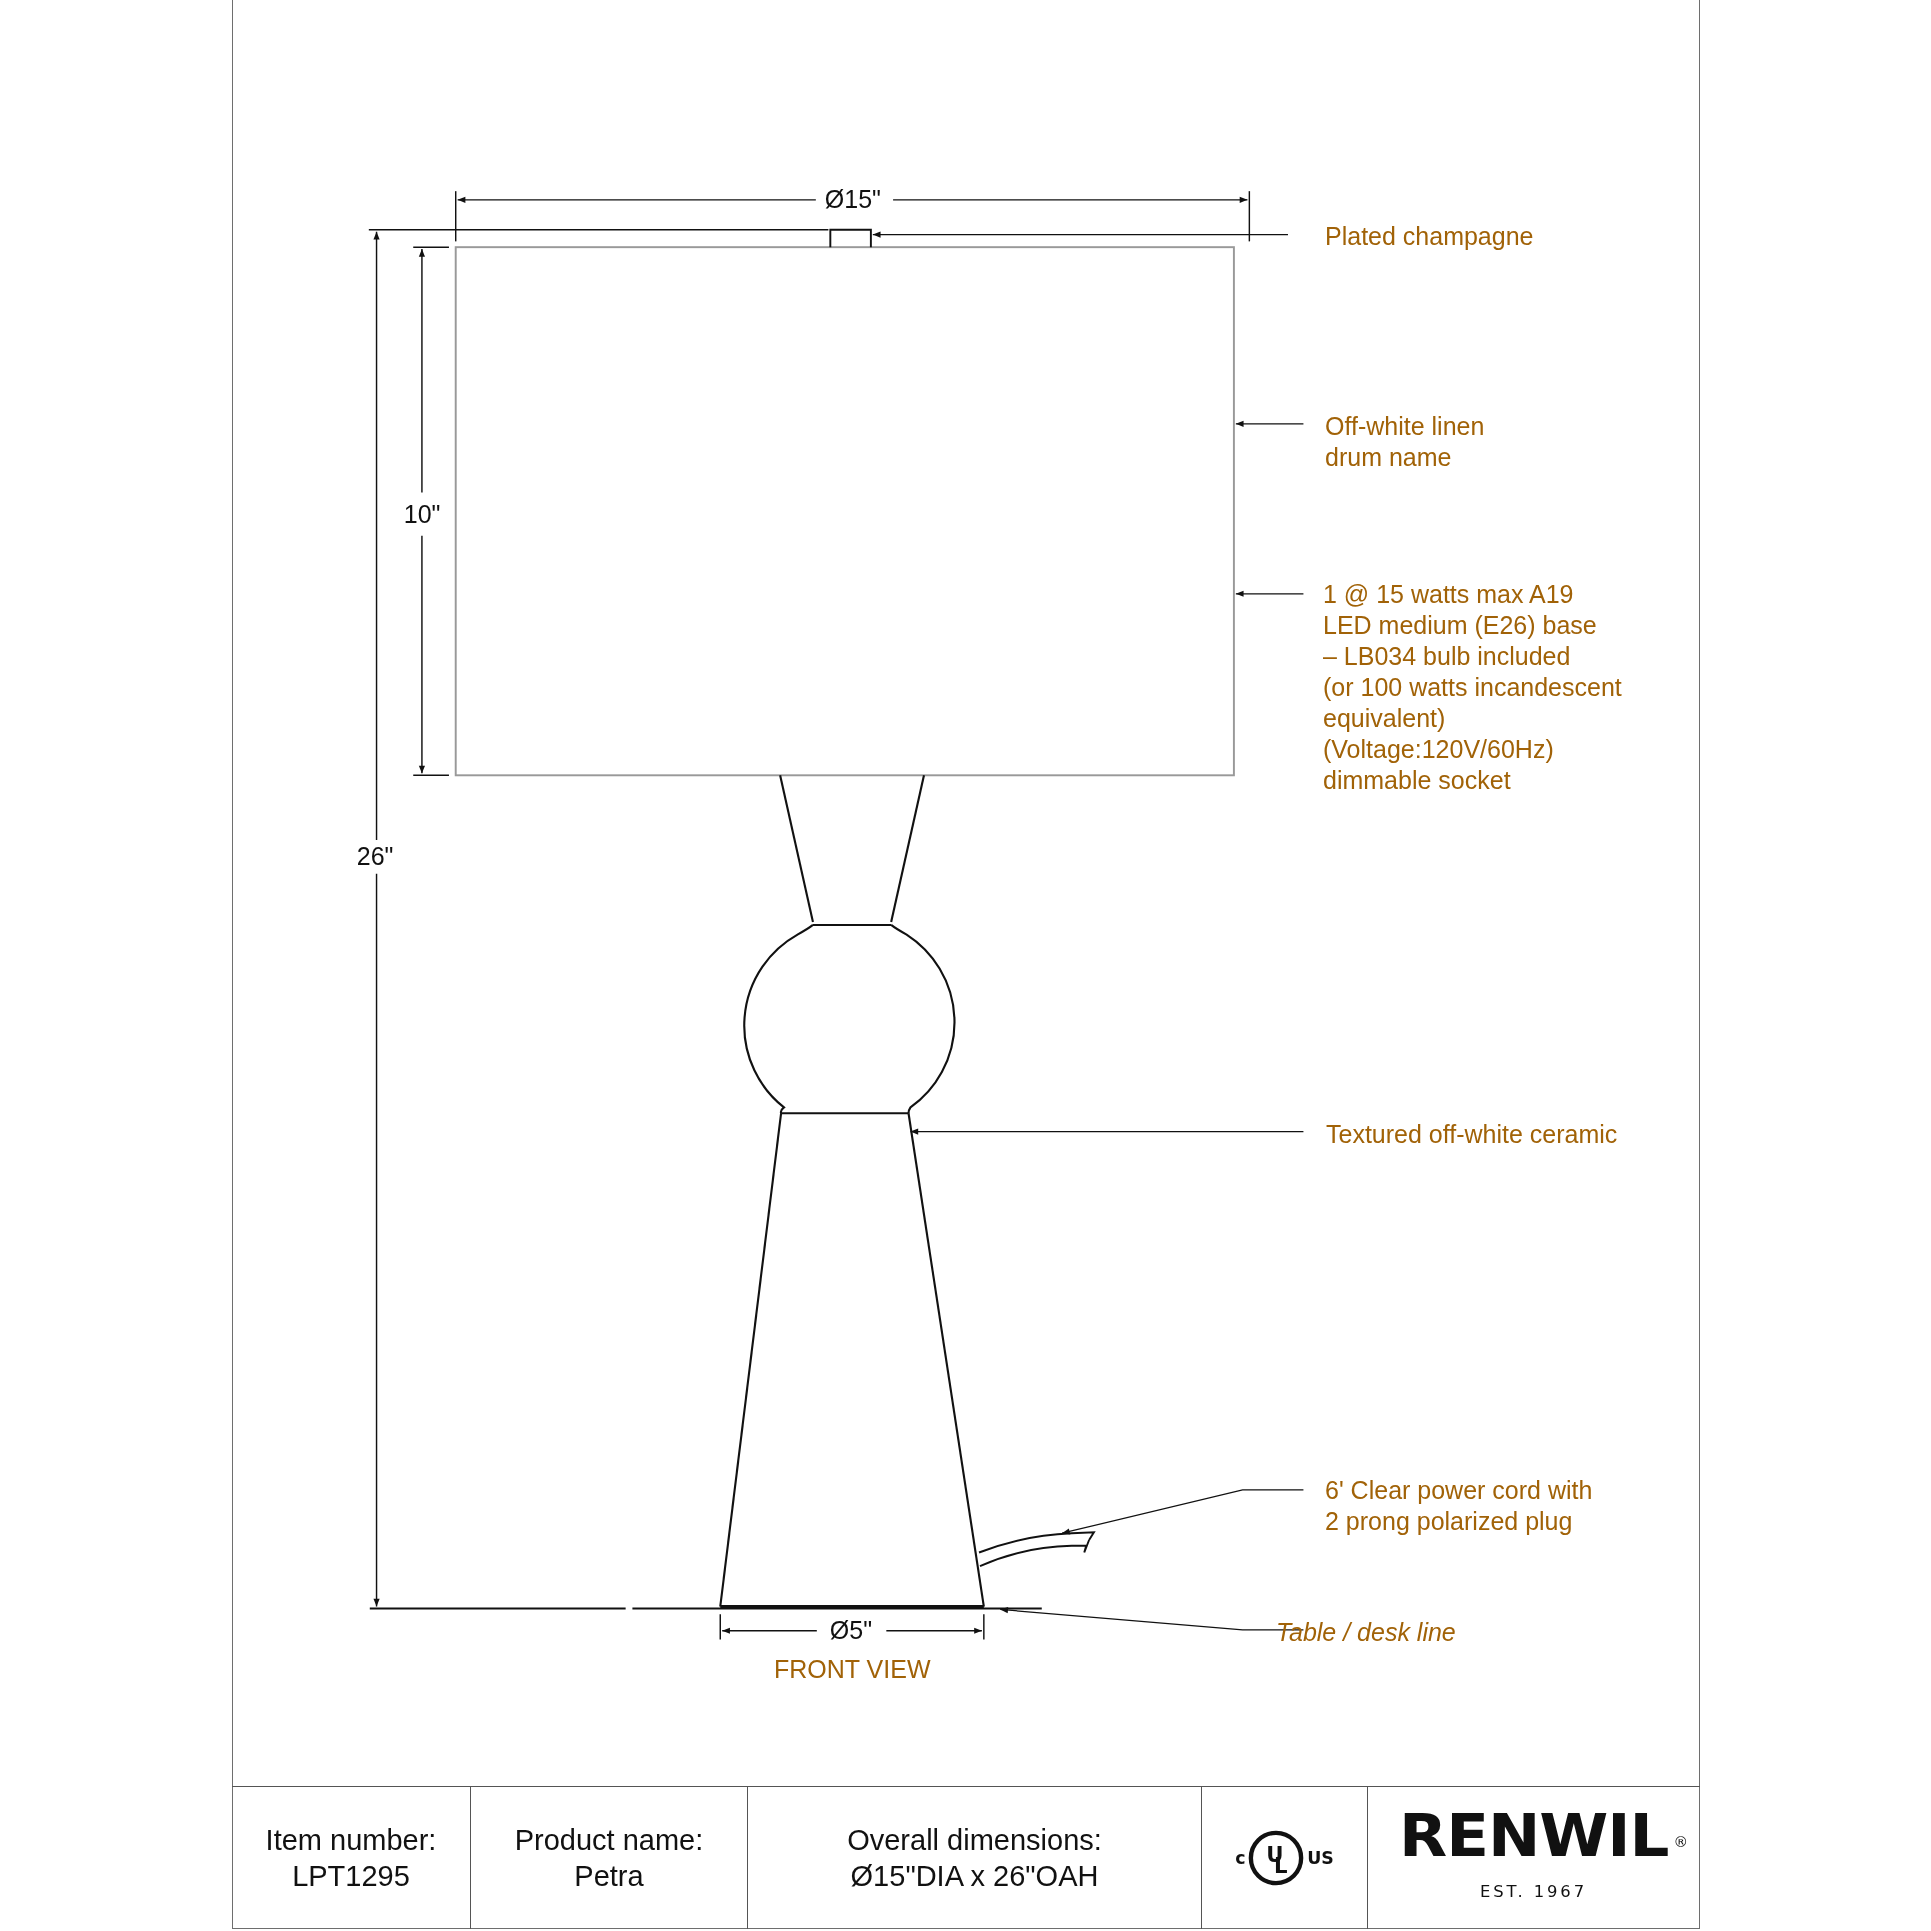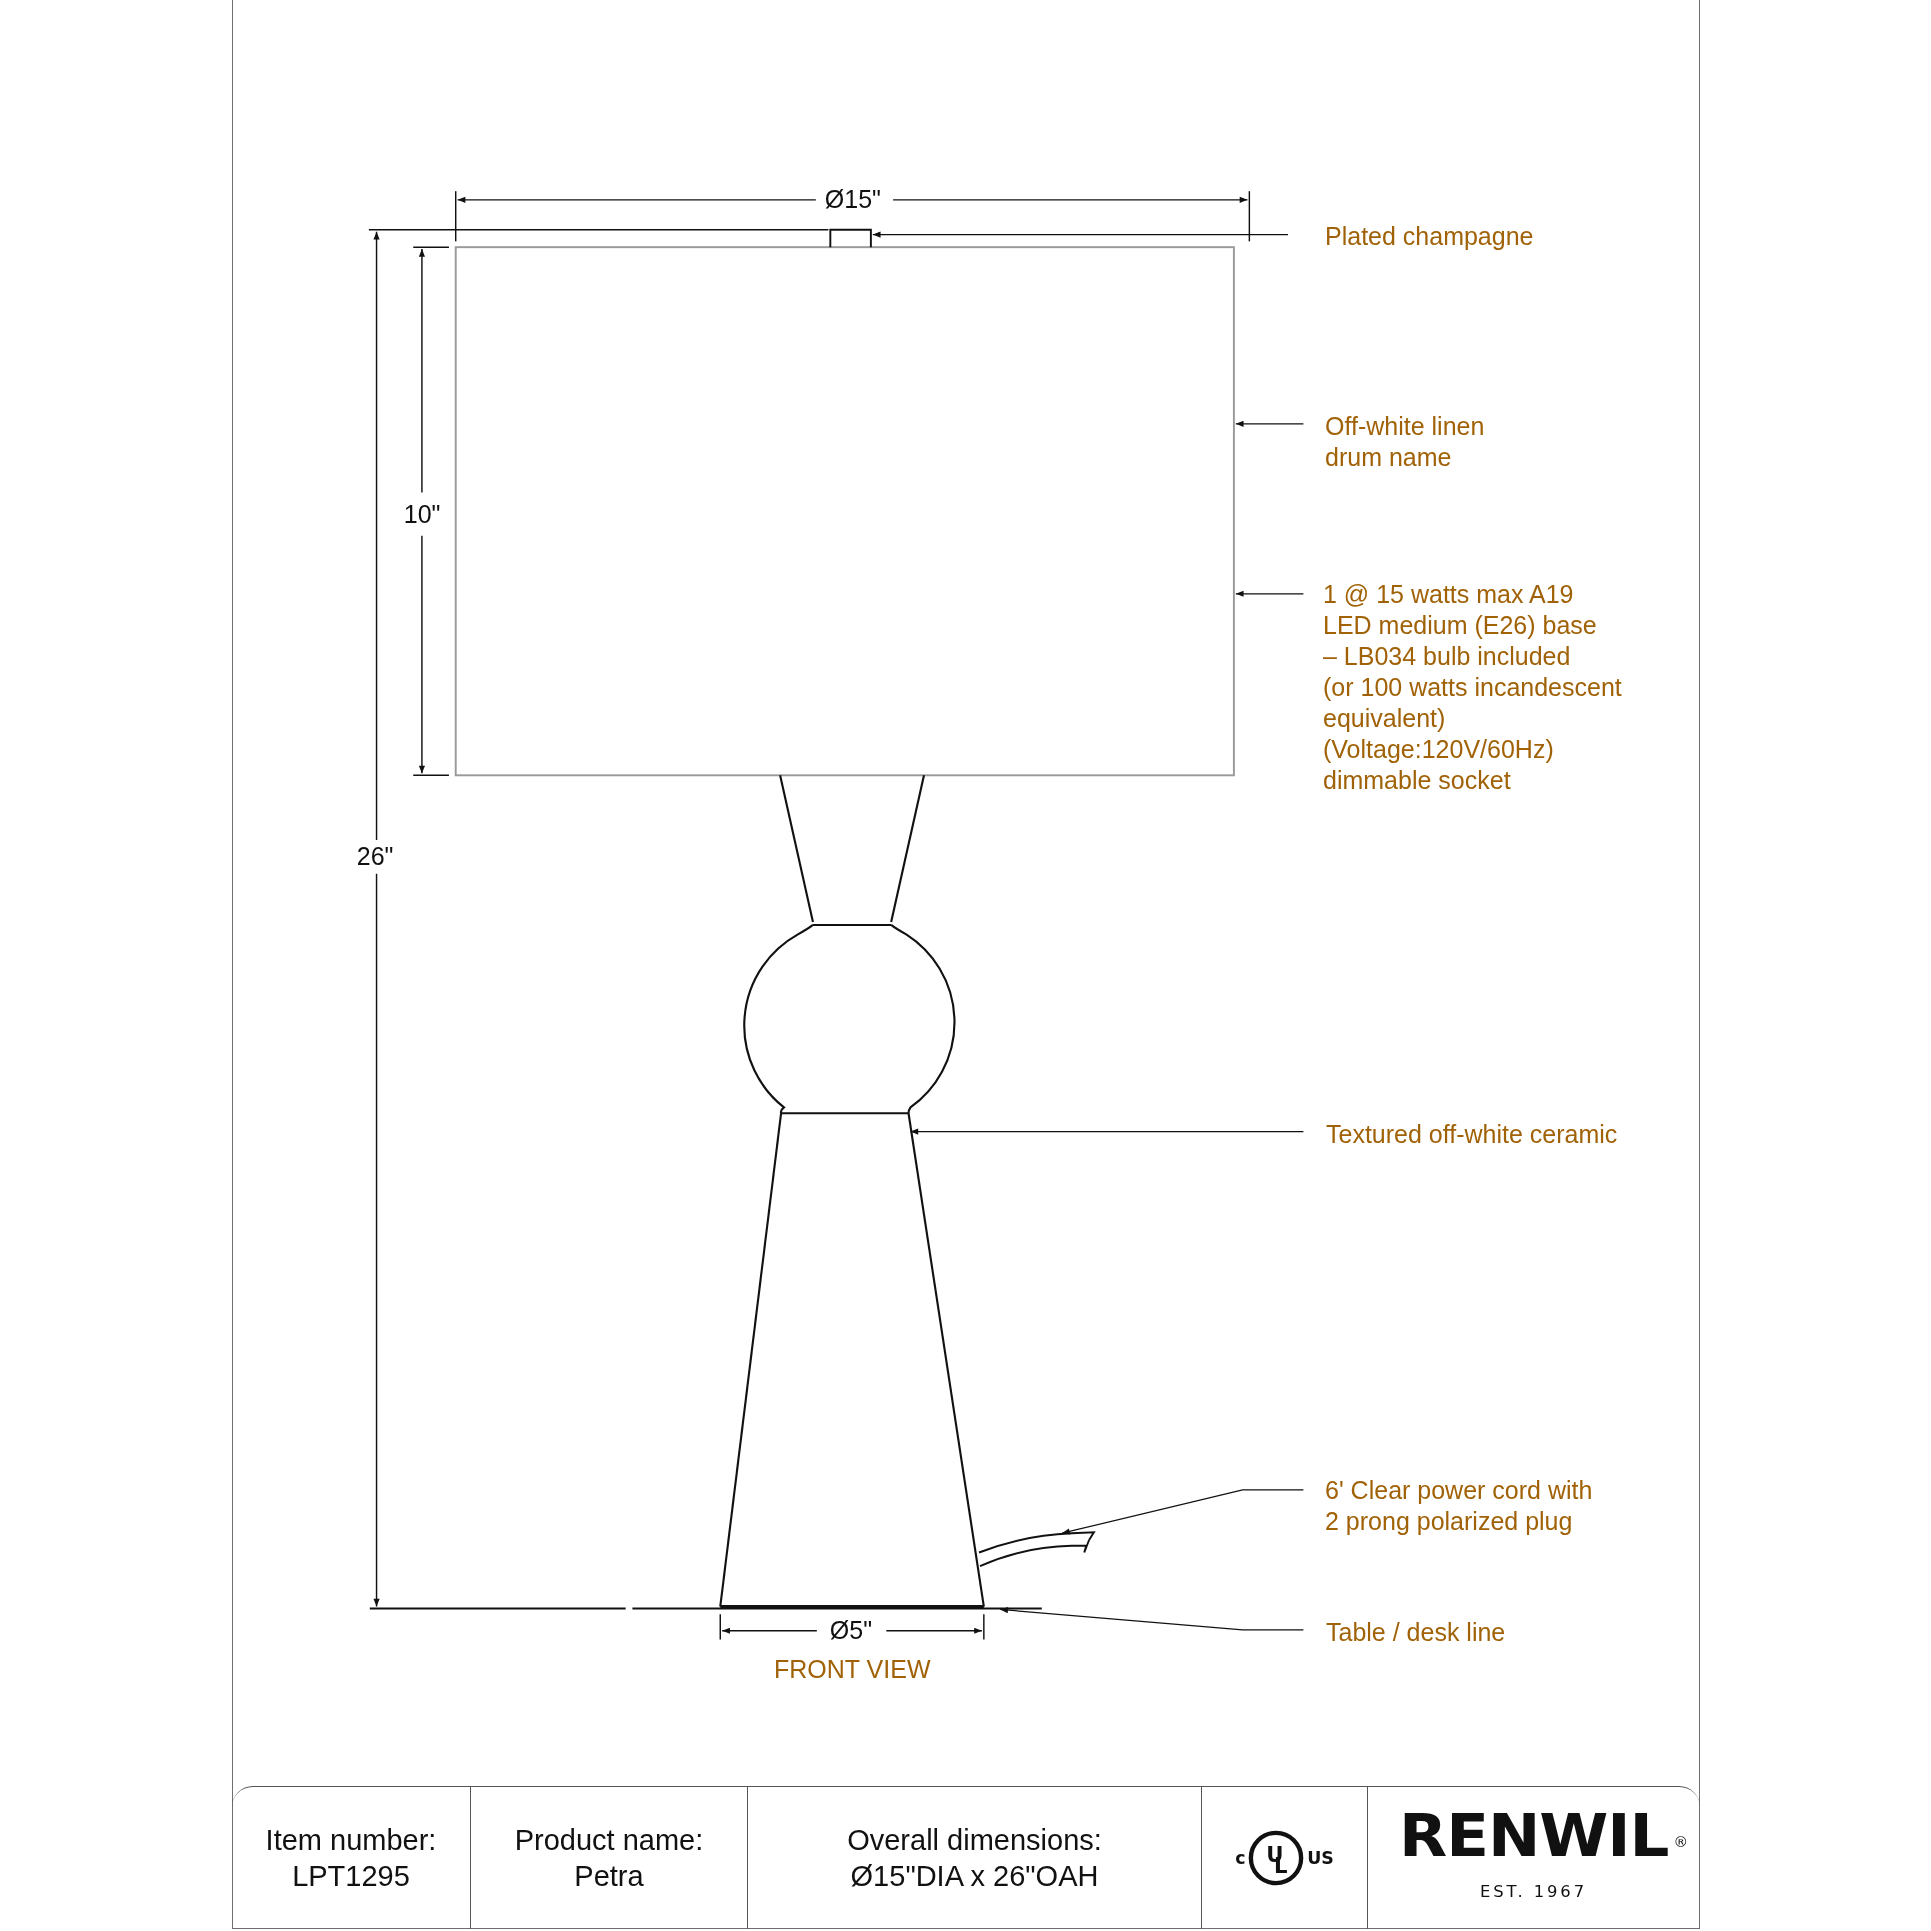--- a/index.html
+++ b/index.html
@@ -1,21 +1,21 @@
 <!DOCTYPE html>
 <html><head>
 <meta charset="utf-8">
 <style>
   html, body { margin:0; padding:0; background:#ffffff; }
   body { width:1931px; height:1931px; position:relative; overflow:hidden; font-family:"Liberation Sans", sans-serif; color:#111; }
   .sheet { position:absolute; left:232px; top:0; width:1468px; height:1929px; border-left:1.9px solid #6e6e6e; border-right:1.9px solid #6e6e6e; border-bottom:1.9px solid #6e6e6e; box-sizing:border-box; }
   svg.drawing { position:absolute; left:0; top:0; width:1931px; height:1931px; }
   .lbl { position:absolute; font-size:25px; line-height:31px; color:#a16207; white-space:nowrap; }
   .dim { position:absolute; font-size:25px; line-height:29px; color:#111; background:#fff; padding:0 5.8px; white-space:nowrap; }
-  .footer { position:absolute; left:232px; top:1786px; width:1468px; height:143px; border-top:1.9px solid #555; display:flex; box-sizing:border-box;border-radius:21px; }
+  .footer { position:absolute; left:232px; top:1786px; width:1468px; height:143px; border-top:1.9px solid #555; display:flex; box-sizing:border-box; }
   .fcell { border-right:1.9px solid #555; box-sizing:border-box; display:flex; flex-direction:column; align-items:center; justify-content:center; font-size:29px; line-height:36px; text-align:center; }
   .fcell:last-child { border-right:none; }
   .renwil-word { font-family:"DejaVu Sans", sans-serif; font-weight:bold; font-size:58px; letter-spacing:-1px; line-height:60px; position:relative; transform:scaleX(1.08); }
   .renwil-reg { font-size:13.5px; position:absolute; top:5.8px; right:-17.4px; font-weight:normal; }
   .renwil-est { font-family:"DejaVu Sans", sans-serif; font-size:16.4px; letter-spacing:2.9px; margin-top:8px; }
   .ul-wrap { display:flex; align-items:center; gap:1.9px; }
   .ul-c, .ul-us { font-family:"DejaVu Sans", sans-serif; font-weight:bold; font-size:17.4px; }
 </style>
 </head>
 <body>
@@ -124,21 +124,21 @@
   <div>(Voltage:120V/60Hz)</div>
   <div>dimmable socket</div>
 </div>
 <div class="lbl" style="left:1326px; top:1119px;">
   <div>Textured off-white ceramic</div>
 </div>
 <div class="lbl" style="left:1325px; top:1475px;">
   <div>6' Clear power cord with</div>
   <div>2 prong polarized plug</div>
 </div>
-<div class="lbl" style="left:1326px; top:1617px;">
+<div class="lbl" style="left:1276px; top:1617px;font-style:italic;">
   <div>Table / desk line</div>
 </div>
 
 <div class="footer">
   <div class="fcell" style="width:239px;">
     <div>Item number:</div>
     <div>LPT1295</div>
   </div>
   <div class="fcell" style="width:277px;">
     <div>Product name:</div>

